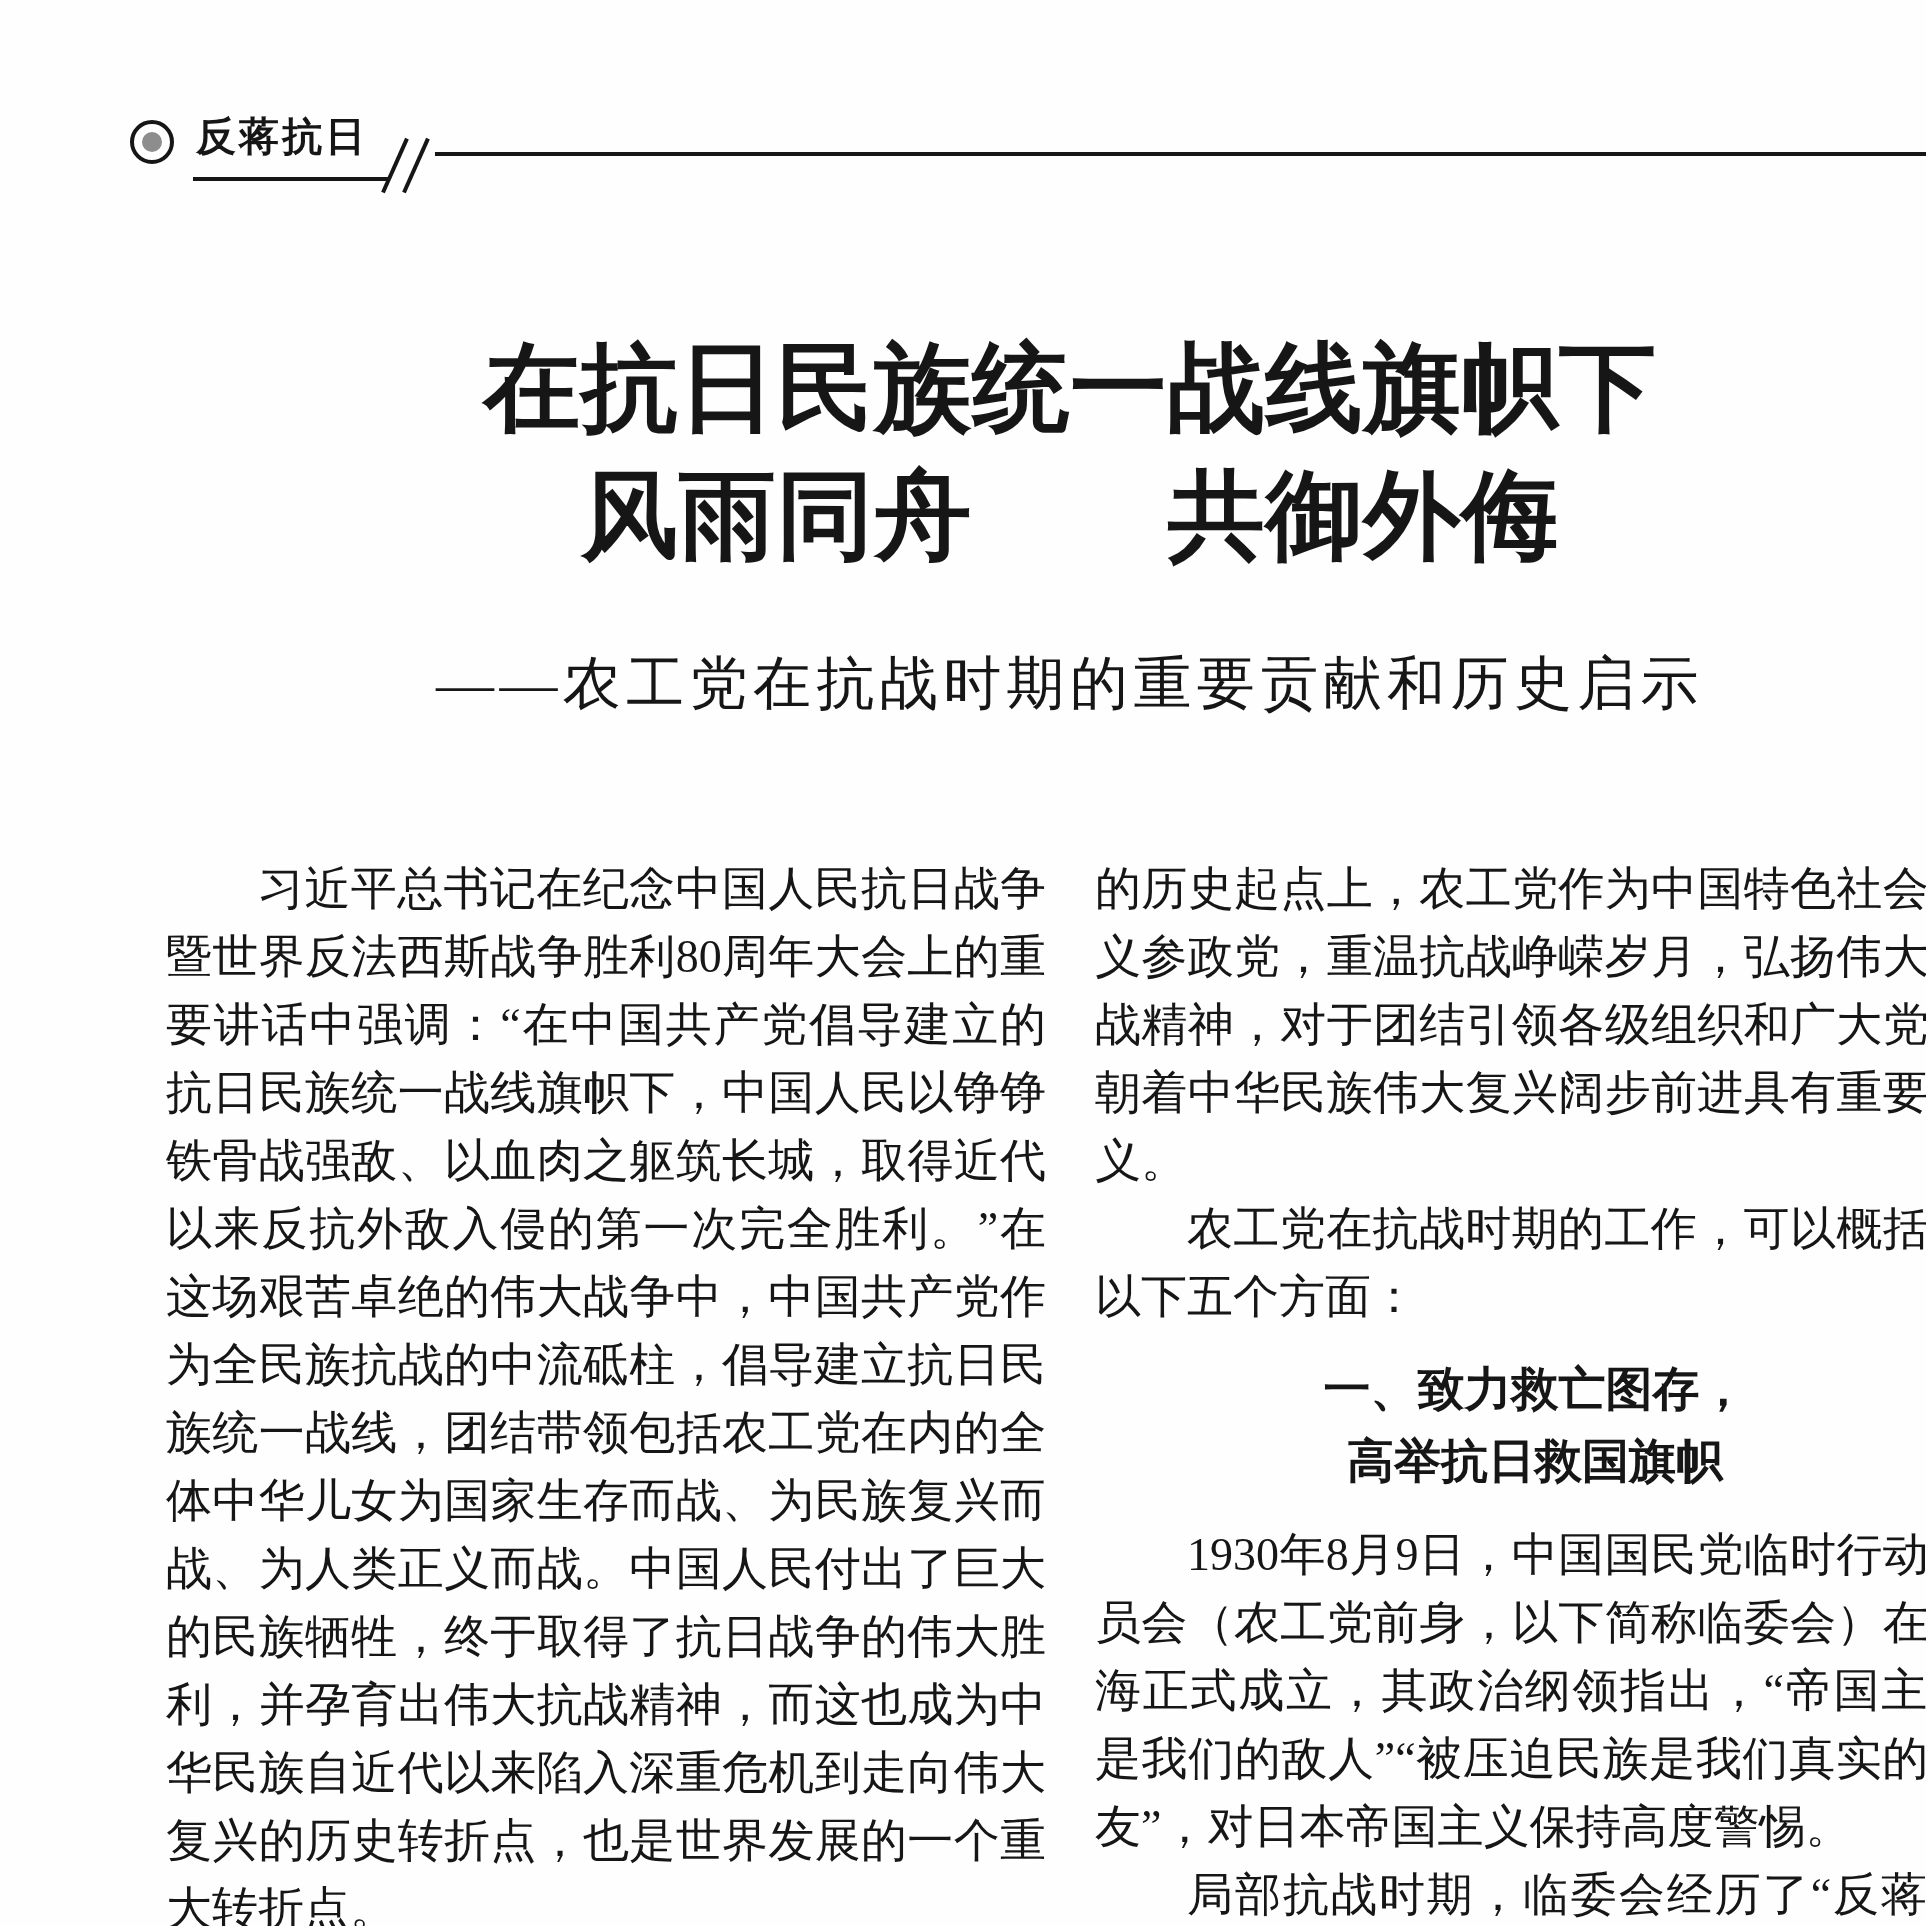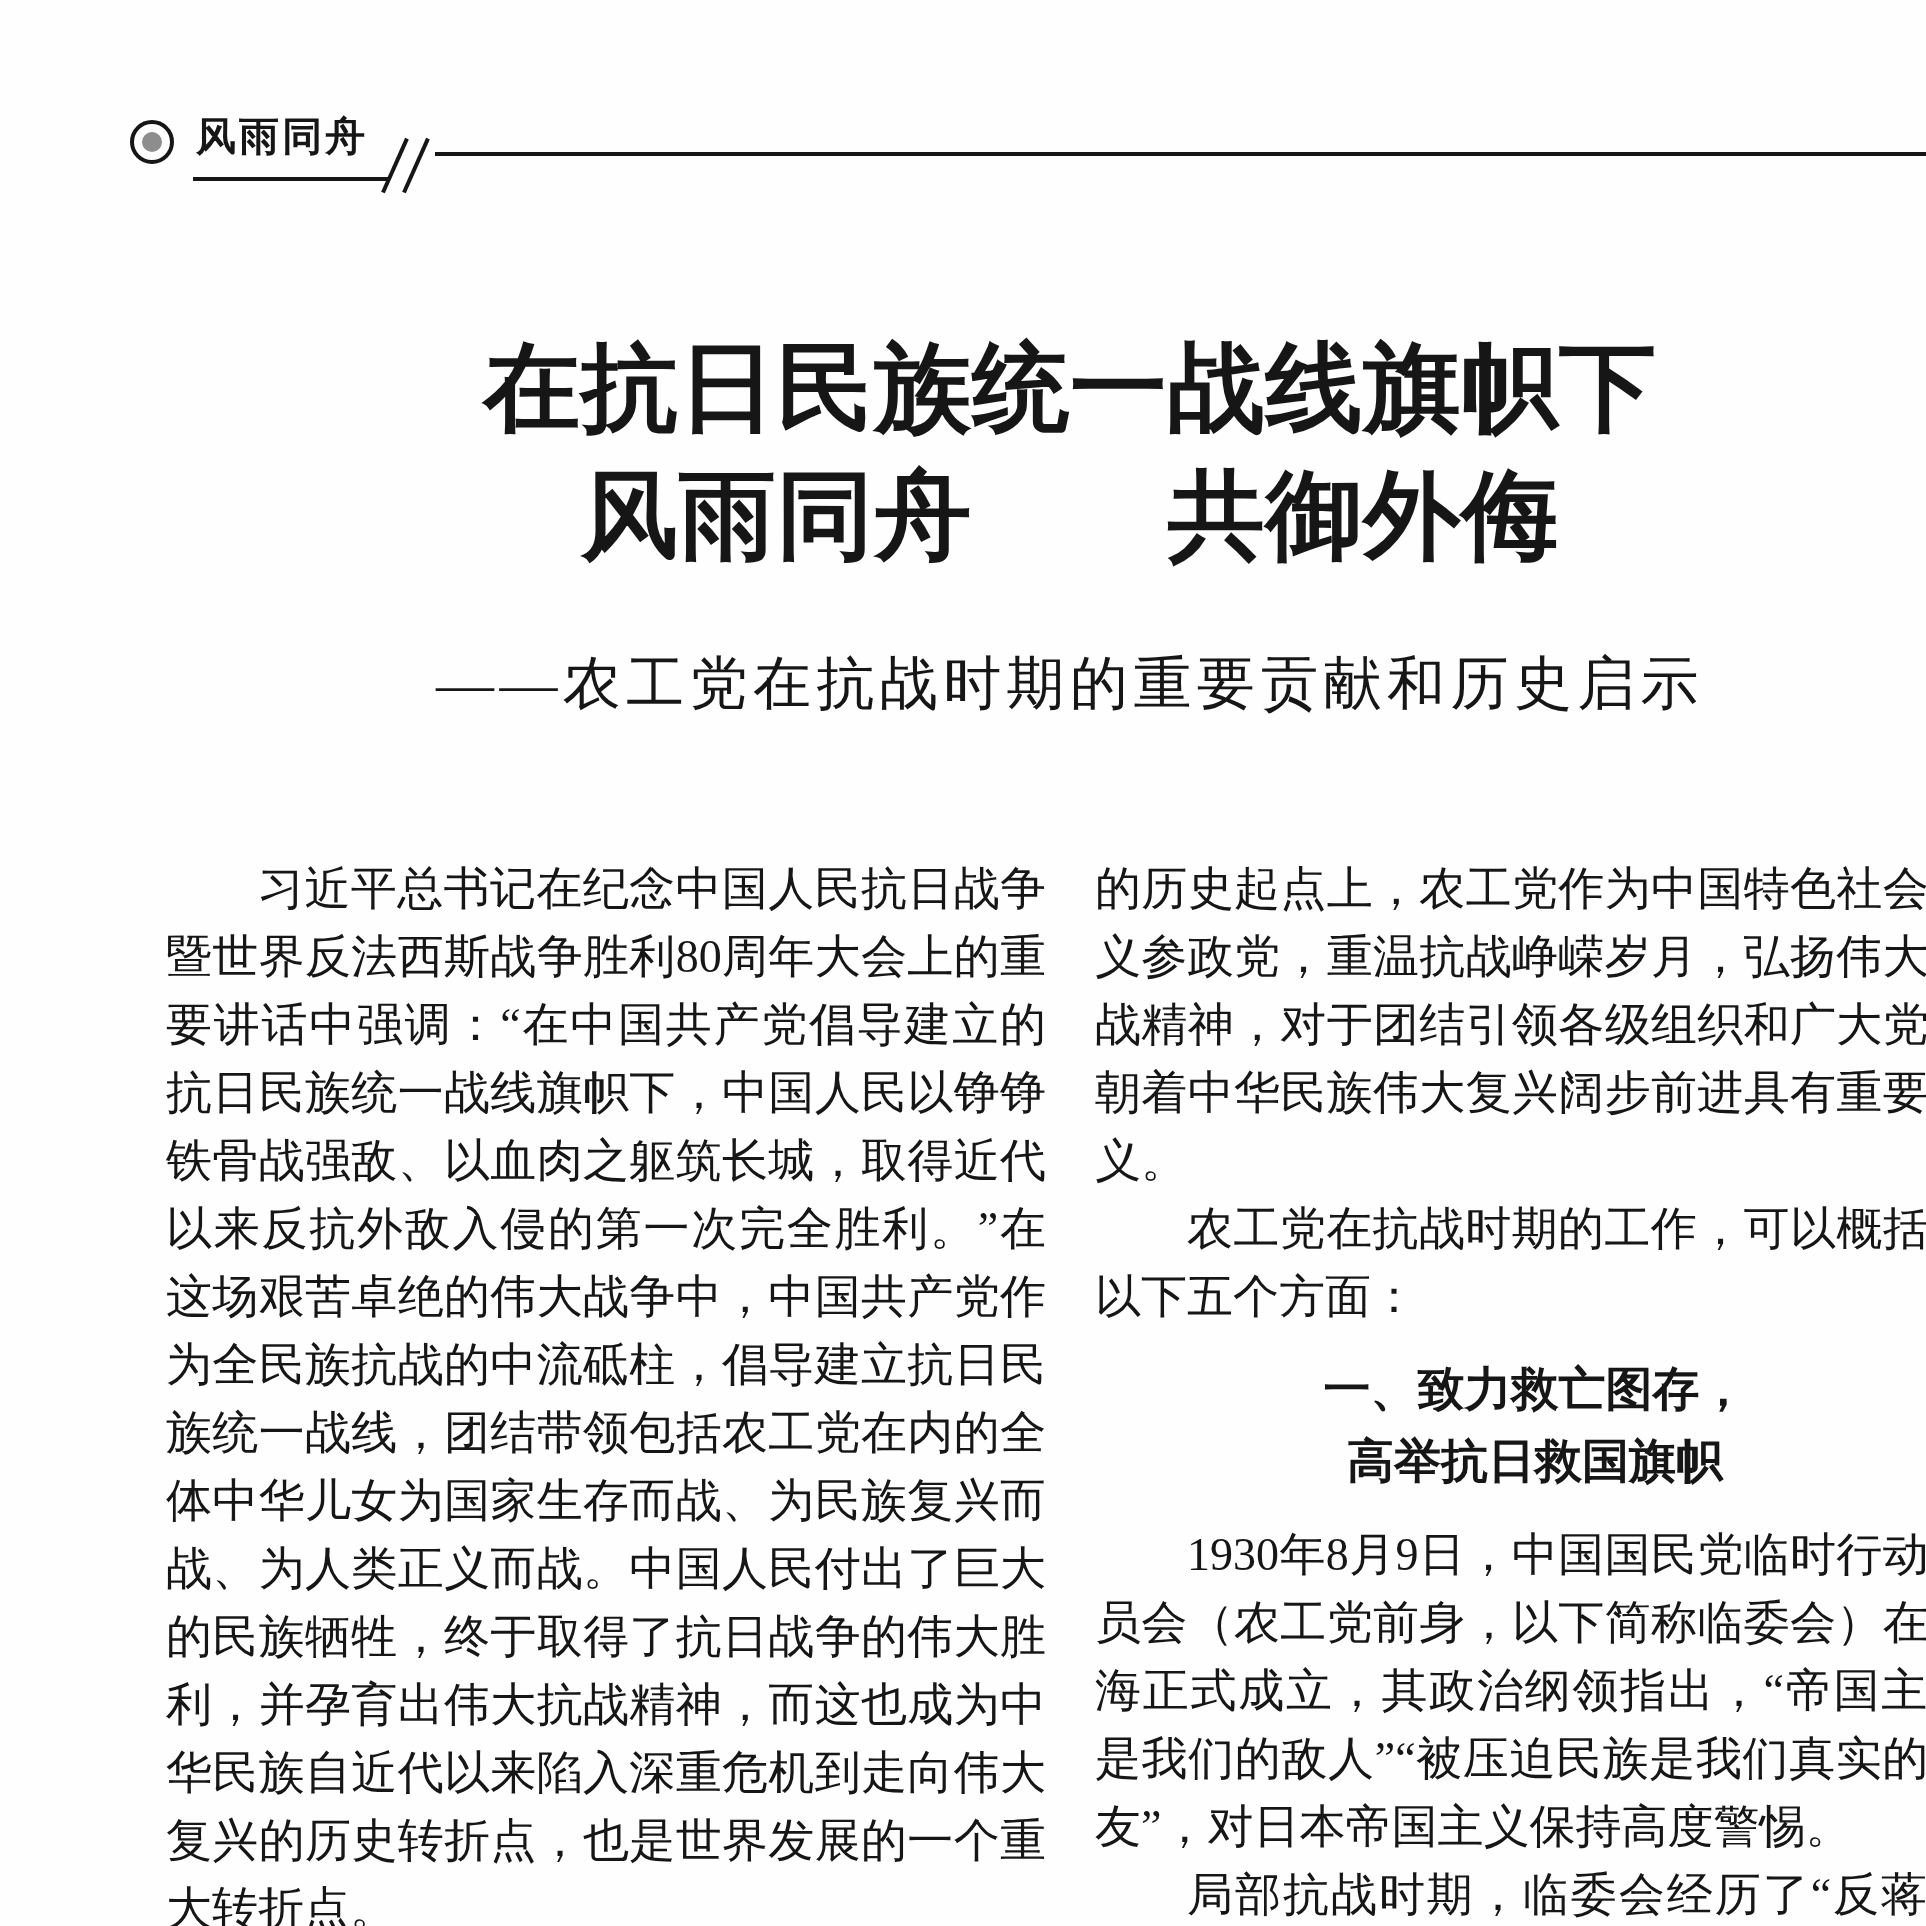--- a/index.html
+++ b/index.html
@@ -72,21 +72,21 @@
   }
 </style>
 </head>
 <body>
 
 <div class="page">
 
   <span class="kicker-icon">
     <span class="kicker-dot"></span>
   </span>
-  <div class="kicker-label">风雨同舟</div>
+  <div class="kicker-label">反蒋抗日</div>
   <div class="rule rule-left"></div>
   <div class="slash slash-1"></div>
   <div class="slash slash-2"></div>
   <div class="rule rule-right"></div>
 
   <h1 class="title-line title-1">在抗日民族统一战线旗帜下</h1>
   <h1 class="title-line title-2">风雨同舟　　共御外侮</h1>
   <div class="subtitle">——农工党在抗战时期的重要贡献和历史启示</div>
 
   <div class="column col-left">

